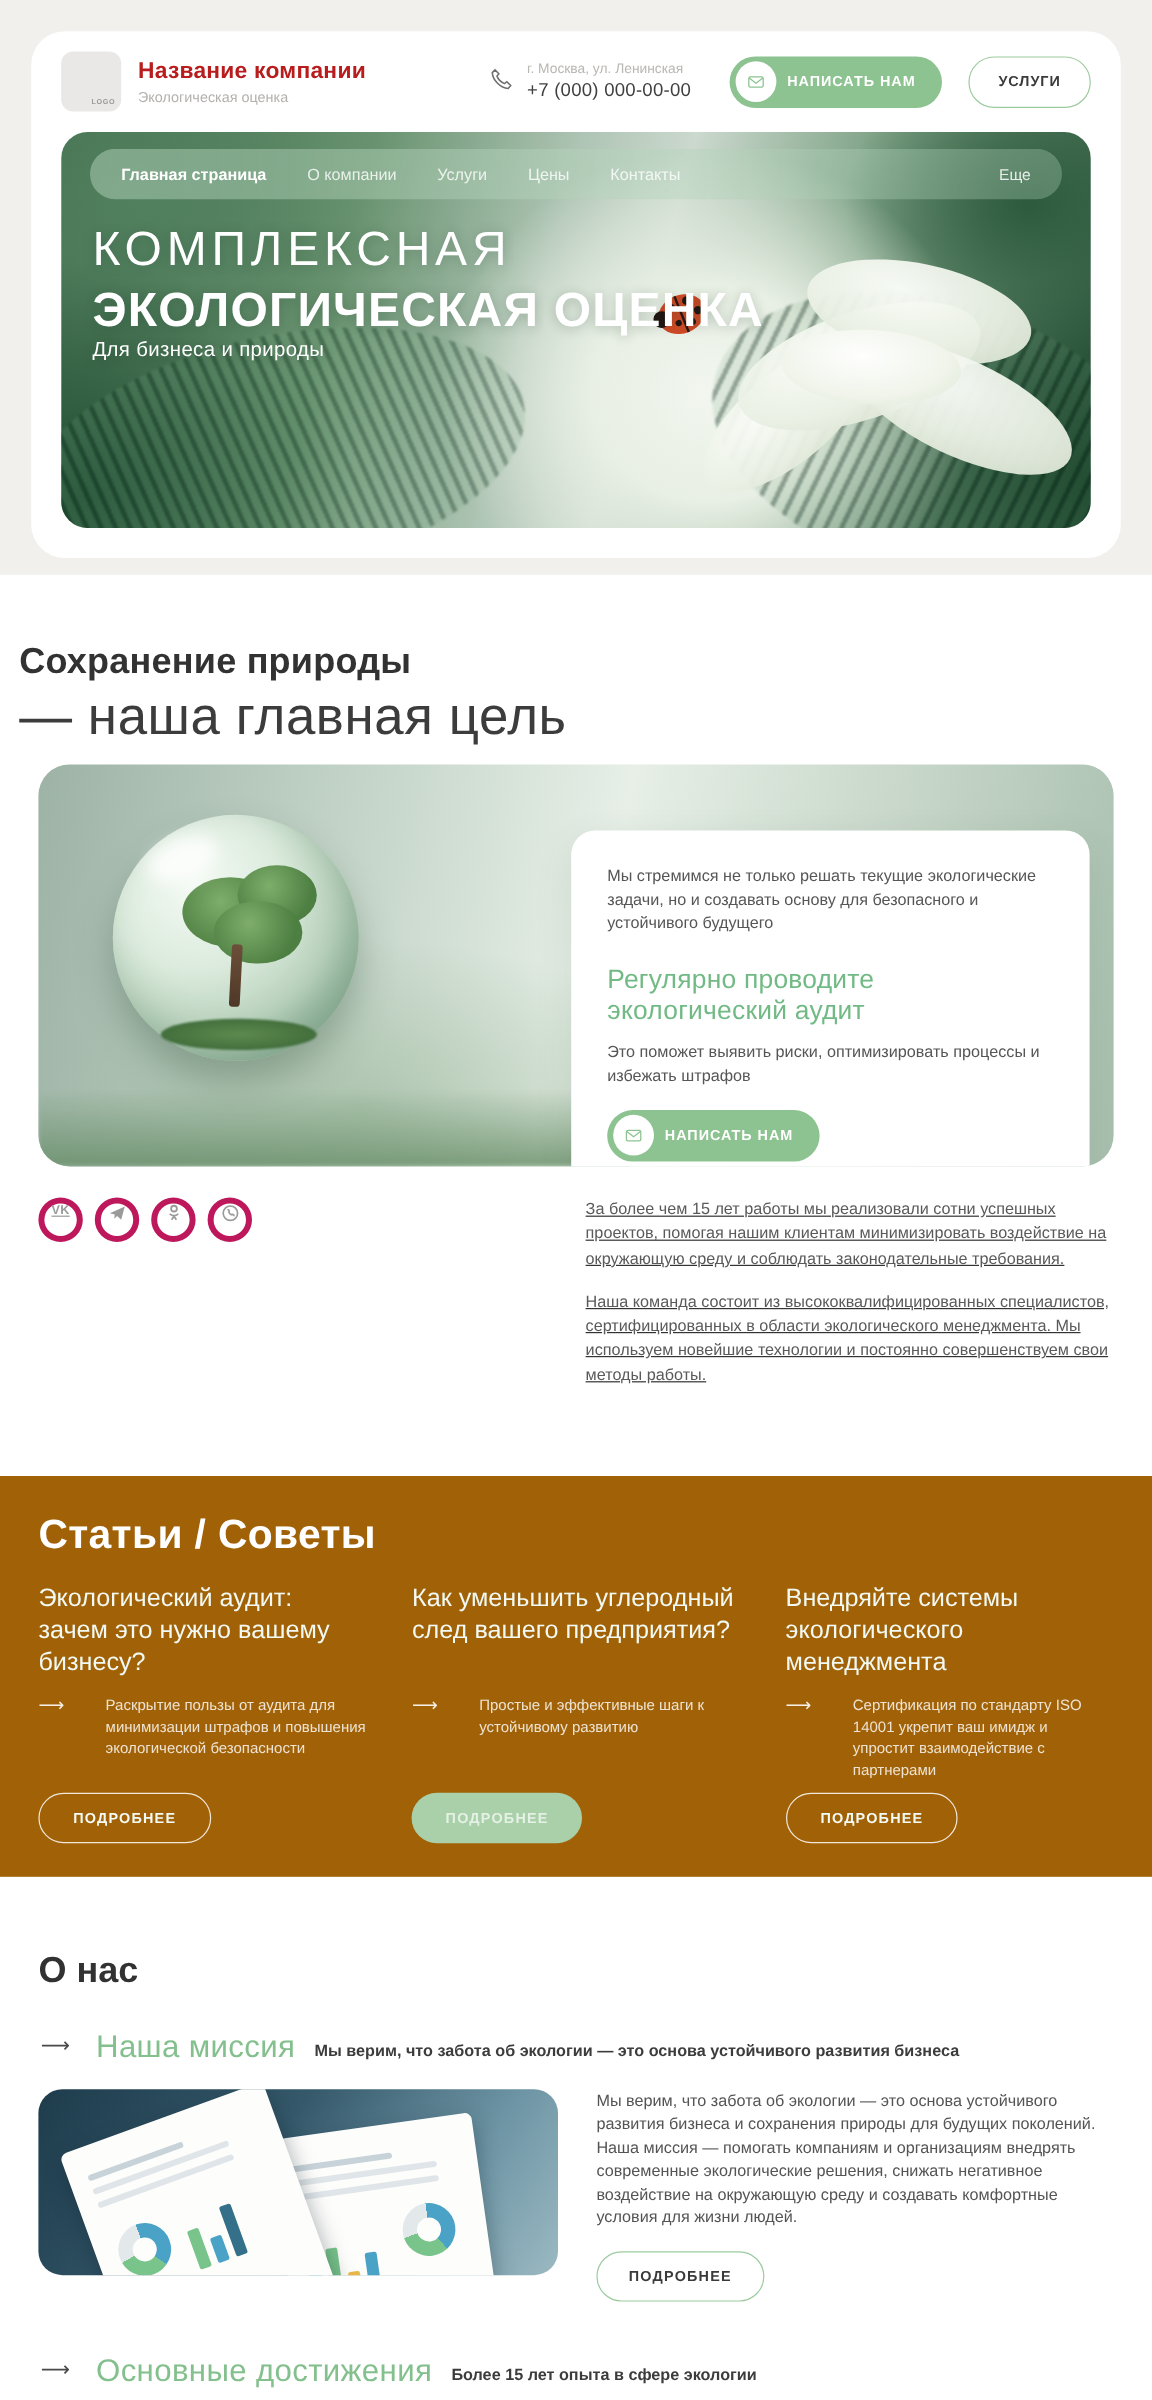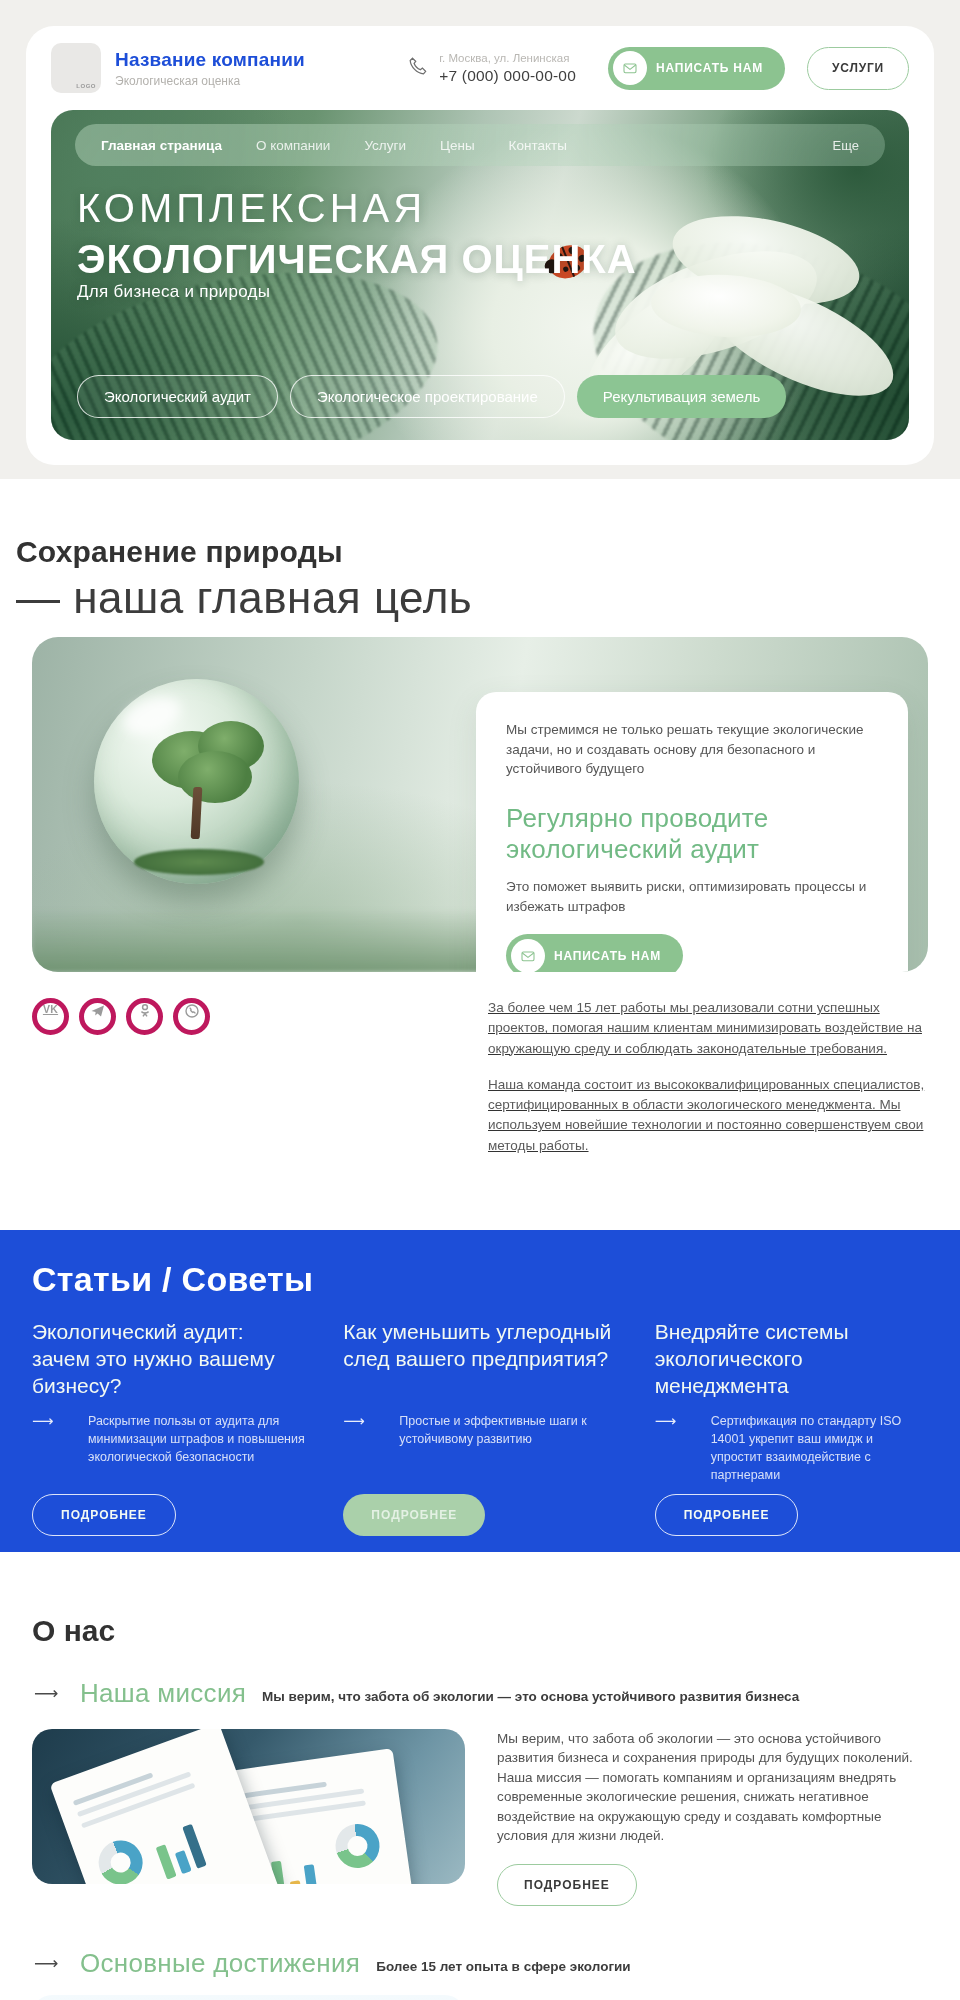--- a/index.html
+++ b/index.html
@@ -8,21 +8,21 @@
     height:2000px; overflow:hidden; background:#ffffff;
     font-family:"Liberation Sans","DejaVu Sans",sans-serif; color:#333;
   }
   
   .top-band { background:#f1f0ed; padding:26px 26px 14px; }
   .top-card { background:#fff; border-radius:28px; overflow:hidden; }
   .header { display:flex; align-items:center; height:84px; padding:0 25px; }
   .logo-box { width:50px; height:50px; background:#e9e8e6; border-radius:10px; position:relative; flex:0 0 auto; }
   .logo-box span { position:absolute; right:5px; bottom:4px; font-size:6px; font-weight:700; color:#9a9a9a; letter-spacing:.5px; }
   .company { margin-left:14px; }
-  .company .name { font-size:19px; font-weight:700; color:#1d4ed8; letter-spacing:.2px; }
+  .company .name { font-size:19px; font-weight:700; color:#b91c1c; letter-spacing:.2px; }
   .company .tagline { font-size:12px; color:#b3b1ad; margin-top:3px; }
   .header-contacts { margin-left:auto; display:flex; align-items:center; gap:10px; }
   .phone-icon svg { width:22px; height:22px; stroke:#6f6f6f; fill:none; stroke-width:1.4; }
   .contact-lines .addr { font-size:11.5px; color:#b9b7b3; }
   .contact-lines .phone { font-size:15.5px; color:#3f3f3f; margin-top:3px; letter-spacing:.2px; }
   .btn { border:none; cursor:pointer; background:none; font-family:inherit; }
   .btn-pill-green { display:flex; align-items:center; gap:9px; background:#8cc390; border-radius:22px; height:43px; padding:0 22px 0 5px; margin-left:22px; }
   .btn-pill-green .circ { width:34px; height:34px; border-radius:50%; background:#fff; display:flex; align-items:center; justify-content:center; }
   .btn-pill-green .circ svg { width:16px; height:16px; stroke:#8cc390; fill:none; stroke-width:1.6; }
   .btn-pill-green .lbl { color:#fff; font-size:12px; font-weight:600; letter-spacing:.8px; }
@@ -76,34 +76,34 @@
   .sphere .shine { position:absolute; left:28px; top:20px; width:60px; height:34px; border-radius:50%; background:rgba(255,255,255,.8); filter:blur(6px); transform:rotate(-20deg); }
   .tree-trunk { position:absolute; left:98px; top:108px; width:9px; height:52px; background:linear-gradient(#6c4f39,#4e3827); border-radius:3px; transform:rotate(3deg); }
   .tree-crown { position:absolute; border-radius:50%; background:radial-gradient(circle at 40% 35%, #7fae6b, #4d7f42 70%); }
   .tc1 { left:58px; top:52px; width:80px; height:58px; }
   .tc2 { left:104px; top:42px; width:66px; height:50px; }
   .tc3 { left:84px; top:72px; width:74px; height:52px; }
   .sphere-grass { position:absolute; left:40px; top:170px; width:130px; height:26px; border-radius:50%; background:radial-gradient(#5d8a4e,#3f6b3a 80%); filter:blur(1px); }
   .ground { position:absolute; left:0; bottom:0; width:55%; height:64px; background:linear-gradient(180deg, rgba(110,150,110,0), rgba(96,136,96,.75)); filter:blur(2px); }
   .banner-card { position:absolute; top:55px; right:20px; width:432px; background:#fff; border-radius:20px; padding:28px 30px 24px; box-shadow:0 10px 30px rgba(50,80,60,.12); }
   .banner-card .intro { font-size:13.5px; line-height:1.45; color:#565656; }
-  .banner-card h3 { font-size:26px; line-height:1.2; font-weight:500; color:#72ba85; margin-top:24px; letter-spacing:.2px; }
+  .banner-card h3 { font-size:22px; line-height:1.2; font-weight:500; color:#72ba85; margin-top:24px; letter-spacing:.2px; }
   .banner-card .note { font-size:13.5px; line-height:1.45; color:#565656; margin-top:12px; }
   .banner-card .btn-pill-green { margin:18px 0 0; }
   
   .about-row { display:flex; margin:26px 32px 0; }
   .socials { display:flex; gap:10px; }
   .soc { width:37px; height:37px; border-radius:50%; background:#fff; border:5px solid #be185d; display:flex; align-items:flex-start; justify-content:center; cursor:pointer; color:#9a9a9a;text-decoration:underline; }
   .soc svg { width:16px; height:16px; }
   .soc .vk-txt { font-size:10.5px; font-weight:700; color:#9a9a9a; letter-spacing:.3px; }
   .about-texts { margin-left:auto; width:440px;text-decoration:underline; }
   .about-texts p { font-size:13.5px; line-height:1.5; color:#5a5a5a; }
   .about-texts p + p { margin-top:16px; }
   
-  .articles { margin-top:74px; background:#1d4ed8; padding:30px 32px 16px; }
+  .articles { margin-top:74px; background:#a16207; padding:30px 32px 28px; }
   .articles h2 { font-size:34px; line-height:38px; font-weight:800; color:#ffffff; letter-spacing:.3px; }
   .articles .cols { display:grid; grid-template-columns:1fr 1fr 1fr; gap:38px; margin-top:20px; }
   .art-card { display:flex; flex-direction:column; height:218px; }
   .art-card h3 { font-size:21px; line-height:27px; font-weight:400; color:#f2f9f2; min-height:82px; }
   .art-row { display:flex; gap:12px; margin-top:12px; min-height:54px; }
   .arrow { font-family:"DejaVu Sans",sans-serif; font-size:15px; line-height:18px; flex:0 0 auto; }
   .art-row .arrow { color:rgba(255,255,255,.9); width:44px; }
   .art-row .txt { font-size:12.5px; line-height:18px; color:rgba(255,255,255,.82); }
   .btn-more-white { margin-top:auto; align-self:flex-start; height:42px; padding:0 28px; border-radius:22px; border:1px solid rgba(255,255,255,.85); color:#f4faf4; font-size:12px; font-weight:600; letter-spacing:1px; background:transparent; }
   .btn-more-white.soft { border:none; background:#aad0aa; color:#e4f1e4; }
@@ -195,25 +195,20 @@
         <span class="nav-item">Услуги</span>
         <span class="nav-item">Цены</span>
         <span class="nav-item">Контакты</span>
         <span class="nav-more">Еще</span>
       </div>
       <div class="hero-title">
         <div class="l1">КОМПЛЕКСНАЯ</div>
         <div class="l2">ЭКОЛОГИЧЕСКАЯ ОЦЕНКА</div>
         <div class="sub">Для бизнеса и природы</div>
       </div>
-      <div class="hero-tags">
-        <span class="tag outline">Экологический аудит</span>
-        <span class="tag outline">Экологическое проектирование</span>
-        <span class="tag filled">Рекультивация земель</span>
-      </div>
     </div>
 
   </div>
 </div>
 
 <section class="goal">
   <h2>Сохранение природы</h2>
   <div class="big">— наша главная цель</div>
 </section>
 

